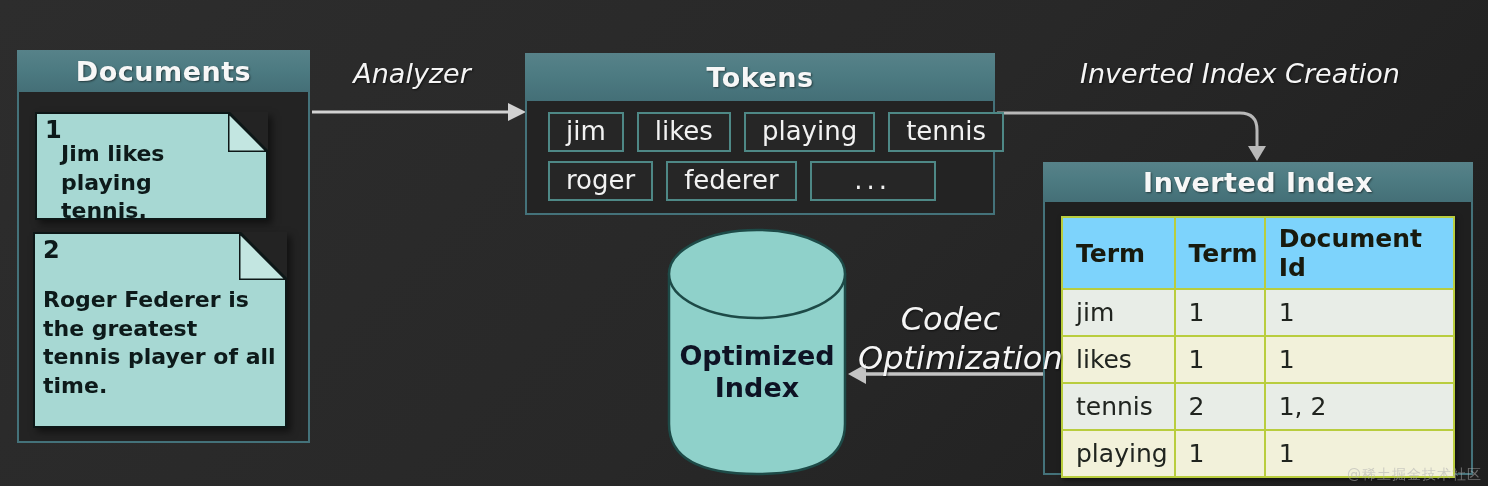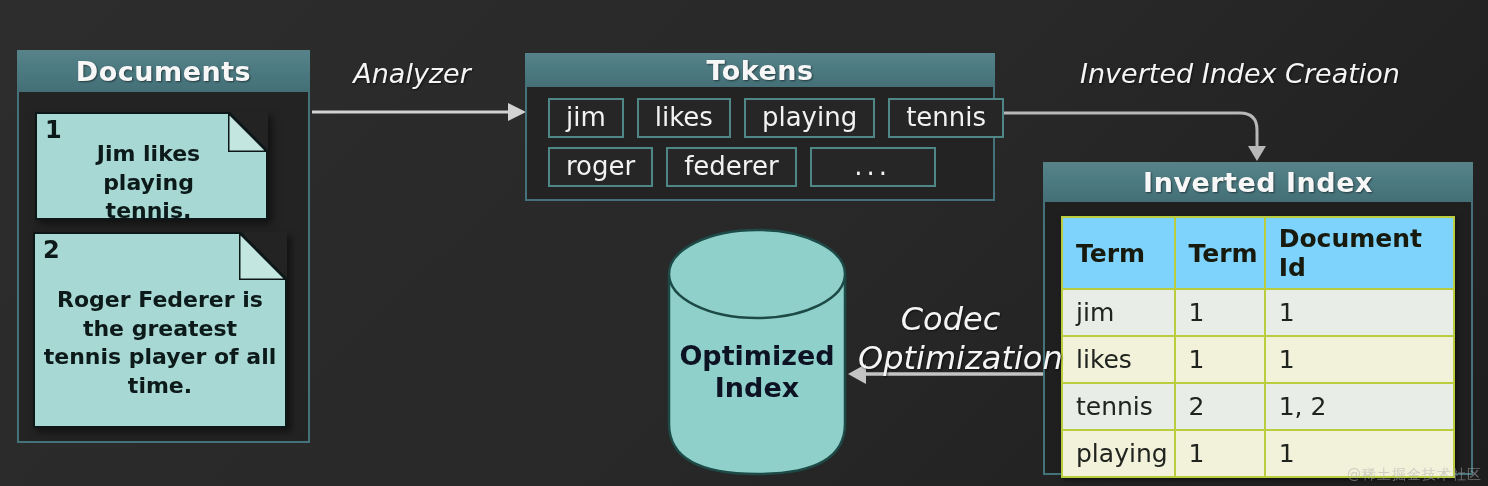--- a/index.html
+++ b/index.html
@@ -32,35 +32,35 @@
   .doc-card {
     position:absolute; background:#a7d8d3; border:2px solid #0d1717;
     box-shadow:4px 4px 7px rgba(0,0,0,.5); color:#0d1a1a;
   }
   .doc-card .fold { position:absolute; top:-2px; right:-2px; }
   .doc-num { position:absolute; top:2px; left:8px; font-weight:bold; font-size:24px; }
   .doc-card-1 { left:16px; top:20px; width:233px; height:108px; }
   .doc-card-1 .doc-text { padding:26px 30px 4px 24px; }
   .doc-card-2 { left:14px; top:140px; width:254px; height:196px; }
   .doc-card-2 .doc-text { padding:52px 8px 4px 8px; }
-  .doc-text { font-weight:bold; font-size:22px; line-height:1.3; text-align:center; }
+  .doc-text { font-weight:bold; font-size:22px; line-height:1.3; text-align:left; }
 
   
   .flow-label {
     position:absolute; color:#f5f5f5; font-weight:normal; font-style:italic;
     font-size:27px; text-align:center; text-shadow:1px 1px 2px rgba(0,0,0,.6);
   }
   .analyzer-label { left:312px; top:58px; width:200px; }
   .tokenization-label { left:302px; top:130px; width:220px; }
   .iic-label { left:1058px; top:58px; width:364px; }
   .codec-label { left:858px; top:300px; width:185px; line-height:1.22; font-size:32px; }
 
   
   .tokens-box { left:525px; top:53px; width:470px; height:152px; }
-  .tokens-box .box-header { height:34px; }
+  .tokens-box .box-header { height:48px; }
   .tokens-box .box-body { height:114px; padding:11px 0 0 21px; }
   .token-row { display:flex; gap:13px; margin-bottom:9px; }
   .token-chip {
     border:2px solid #4e8886; background:#262626; color:#f2f2f2;
     font-size:26px; line-height:32px; padding:1px 16px 3px; white-space:nowrap;
   }
   .token-row-2 .token-chip:last-child { min-width:126px; text-align:center; letter-spacing:4px; }
 
   
   .index-box { left:1043px; top:162px; width:430px; height:315px; }

